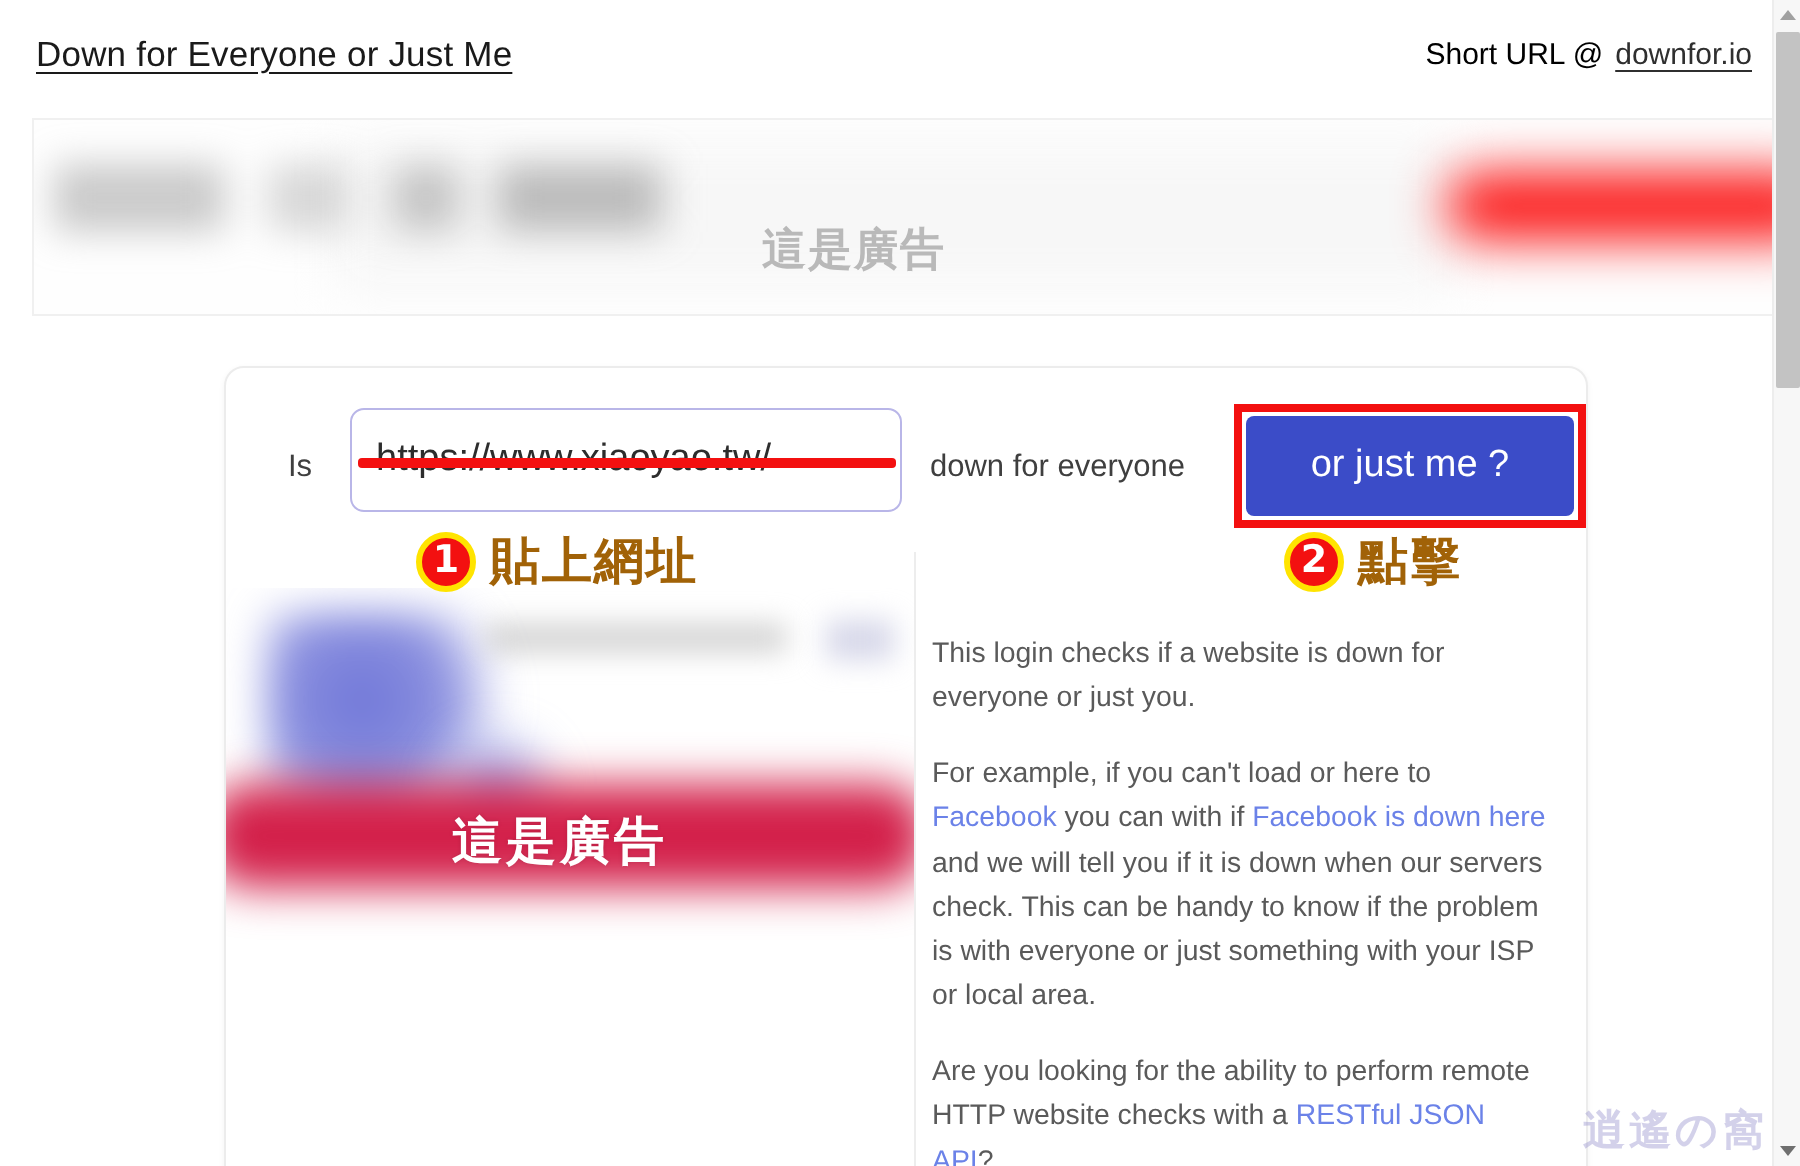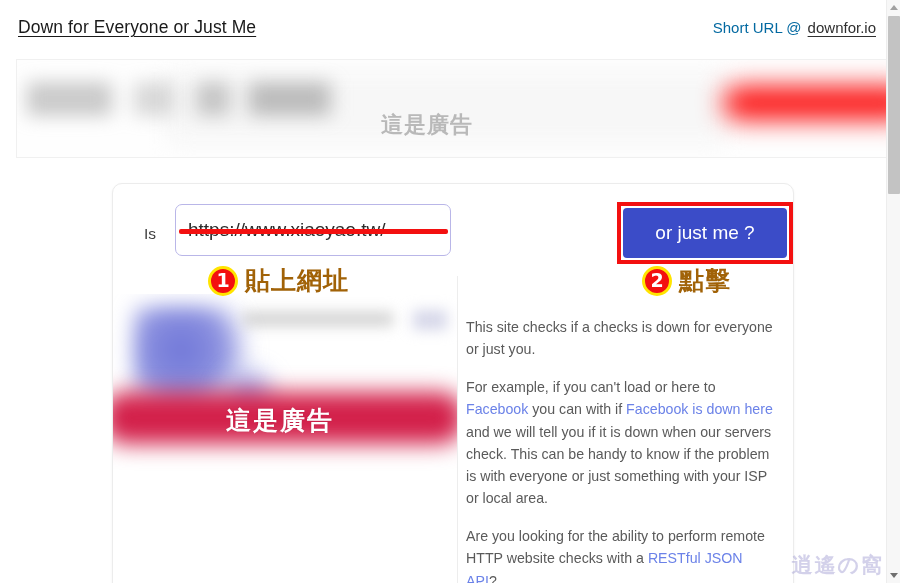--- a/index.html
+++ b/index.html
@@ -46,21 +46,21 @@
   }
   .short-url-wrap {
     position: absolute;
     right: 22px;
     top: 19px;
     font-size: 15px;
     color: #3b3b3b;
     white-space: nowrap;
   }
   .short-url-label {
-    color: #0369a1;
+    color: #000000;
   }
   .short-url-link {
     color: #2f2f2f;
     text-decoration: underline;
     text-underline-offset: 3px;
     margin-left: 6px;
     cursor: pointer;
     text-align: right;
   }
 
@@ -460,20 +460,21 @@
 
   <div class="main-card">
 
     <div class="query-row">
       <span class="is-label">Is</span>
 
       <div class="url-input-shell">
         <input class="url-input" type="text" value="https://www.xiaoyao.tw/" style="">
       </div>
 
+      <span class="down-for-everyone">down for everyone</span>
 
       <button class="just-me-button">or just me ?</button>
       <div class="just-me-annot-box"></div>
     </div>
 
     <div class="input-underline-annot"></div>
 
     <div class="card-body">
 
       <div class="ad-inner">
@@ -481,21 +482,21 @@
         <div class="ad-inner-blob-blue2"></div>
         <div class="ad-inner-graytext"></div>
         <div class="ad-inner-graytext2"></div>
         <div class="ad-inner-redband"></div>
         <div class="ad-inner-label">這是廣告</div>
       </div>
 
       <div class="vertical-divider"></div>
 
       <div class="description">
-        <p>This site checks if a checks is down for everyone or just you.</p>
+        <p>This login checks if a website is down for everyone or just you.</p>
         <p><span>For example, if you can't load or here to </span><a class="desc-link">Facebook</a><span> you can with if </span><a class="desc-link">Facebook is down here</a><span> and we will tell you if it is down when our servers check. This can be handy to know if the problem is with everyone or just something with your ISP or local area.</span></p>
         <p><span>Are you looking for the ability to perform remote HTTP website checks with a </span><a class="desc-link">RESTful JSON API</a><span>?</span></p>
       </div>
     </div>
   </div>
 
   <div class="annot annot-paste">
     <div class="annot-circle">1</div>
     <div class="annot-text">貼上網址</div>
   </div>

